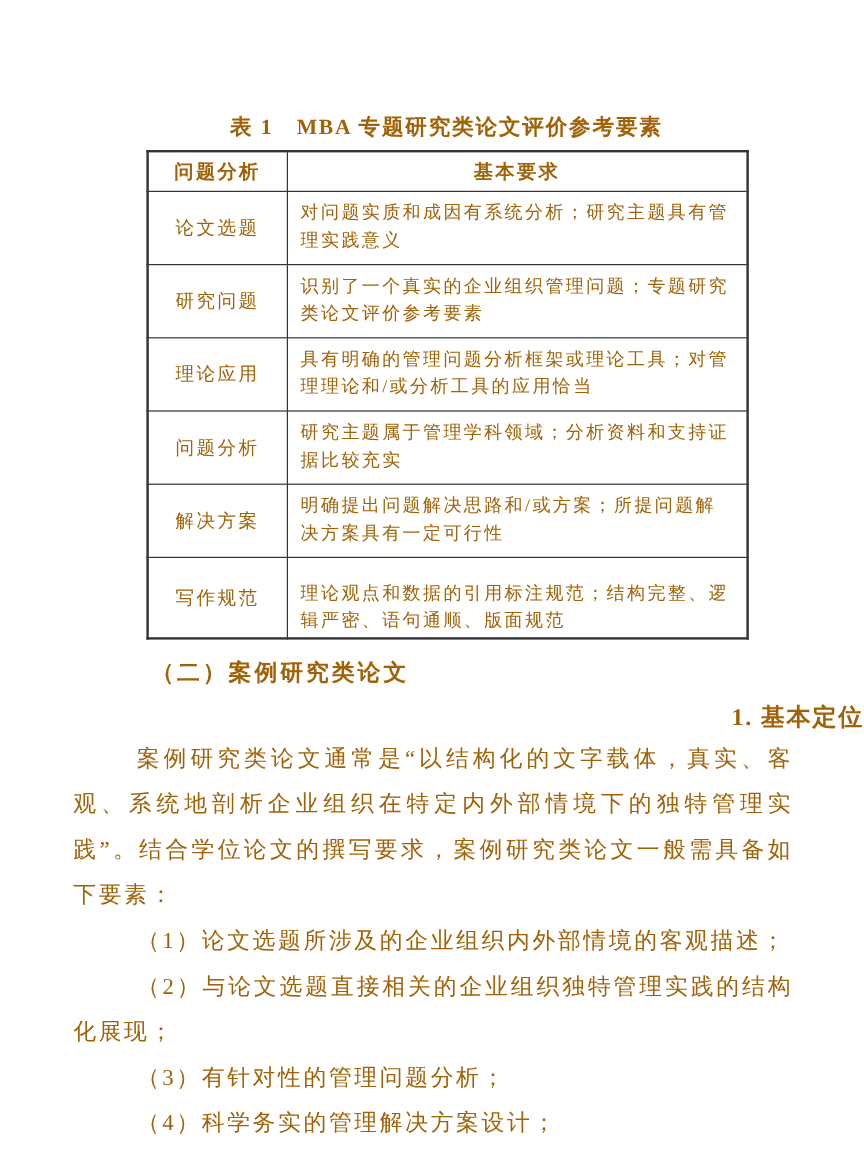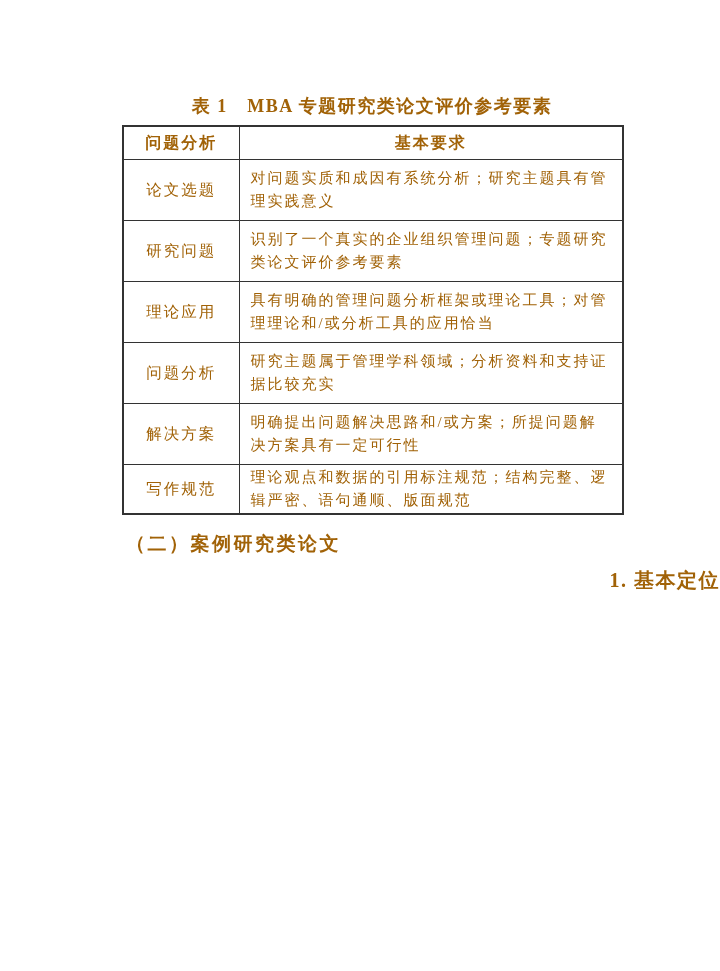--- a/index.html
+++ b/index.html
@@ -56,21 +56,21 @@
   .eval-table td.req-cell {
     vertical-align: middle;
     font-size: 15px;
     letter-spacing: 2px;
     line-height: 23px;
     padding: 5px 10px 5px 11px;
     text-align: left;
   }
   .eval-table tr.data-row { height: 61px; }
   .eval-table tr.data-row.last { height: 46px; }
-  .eval-table tr.data-row.last td.req-cell { padding-top: 1px; padding-bottom: 1px; }
+  .eval-table tr.data-row.last td.req-cell { padding-top: 19px; padding-bottom: 1px; }
 
   .sec-heading {
     margin: 15px 0 0 126px;
     font-size: 19px;
     font-weight: 700;
     letter-spacing: 2.5px;
     line-height: 28px;
   }
   .sub-heading {
     margin: 8px 0 0 120px;
@@ -136,14 +136,21 @@
         <td class="label-cell">写作规范</td>
         <td class="req-cell">理论观点和数据的引用标注规范；结构完整、逻辑严密、语句通顺、版面规范</td>
       </tr>
     </tbody>
   </table>
 
   <div class="sec-heading">（二）案例研究类论文</div>
 
   <div class="sub-heading">1. 基本定位</div>
 
+  <div class="body-text">
+    <p class="para">案例研究类论文通常是“以结构化的文字载体，真实、客观、系统地剖析企业组织在特定内外部情境下的独特管理实践”。结合学位论文的撰写要求，案例研究类论文一般需具备如下要素：</p>
+    <p class="para">（1）论文选题所涉及的企业组织内外部情境的客观描述；</p>
+    <p class="para">（2）与论文选题直接相关的企业组织独特管理实践的结构化展现；</p>
+    <p class="para">（3）有针对性的管理问题分析；</p>
+    <p class="para">（4）科学务实的管理解决方案设计；</p>
+  </div>
 
 </div>
 
 </body></html>

